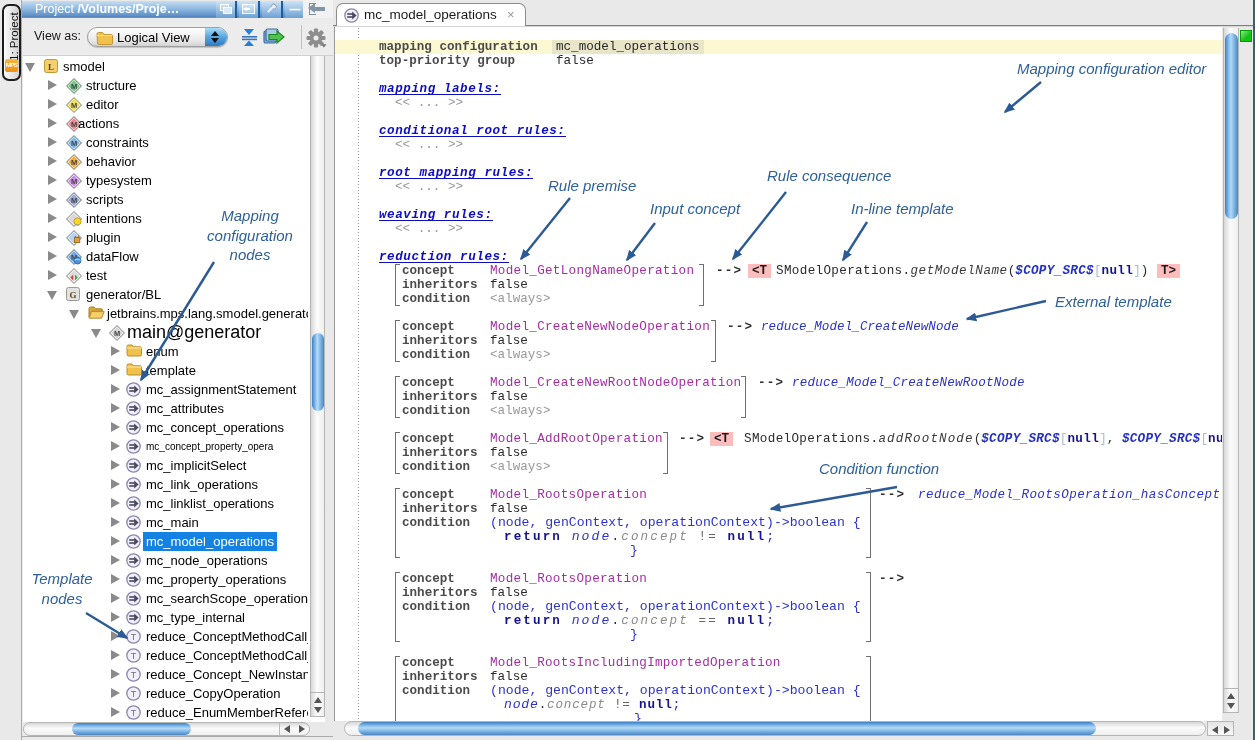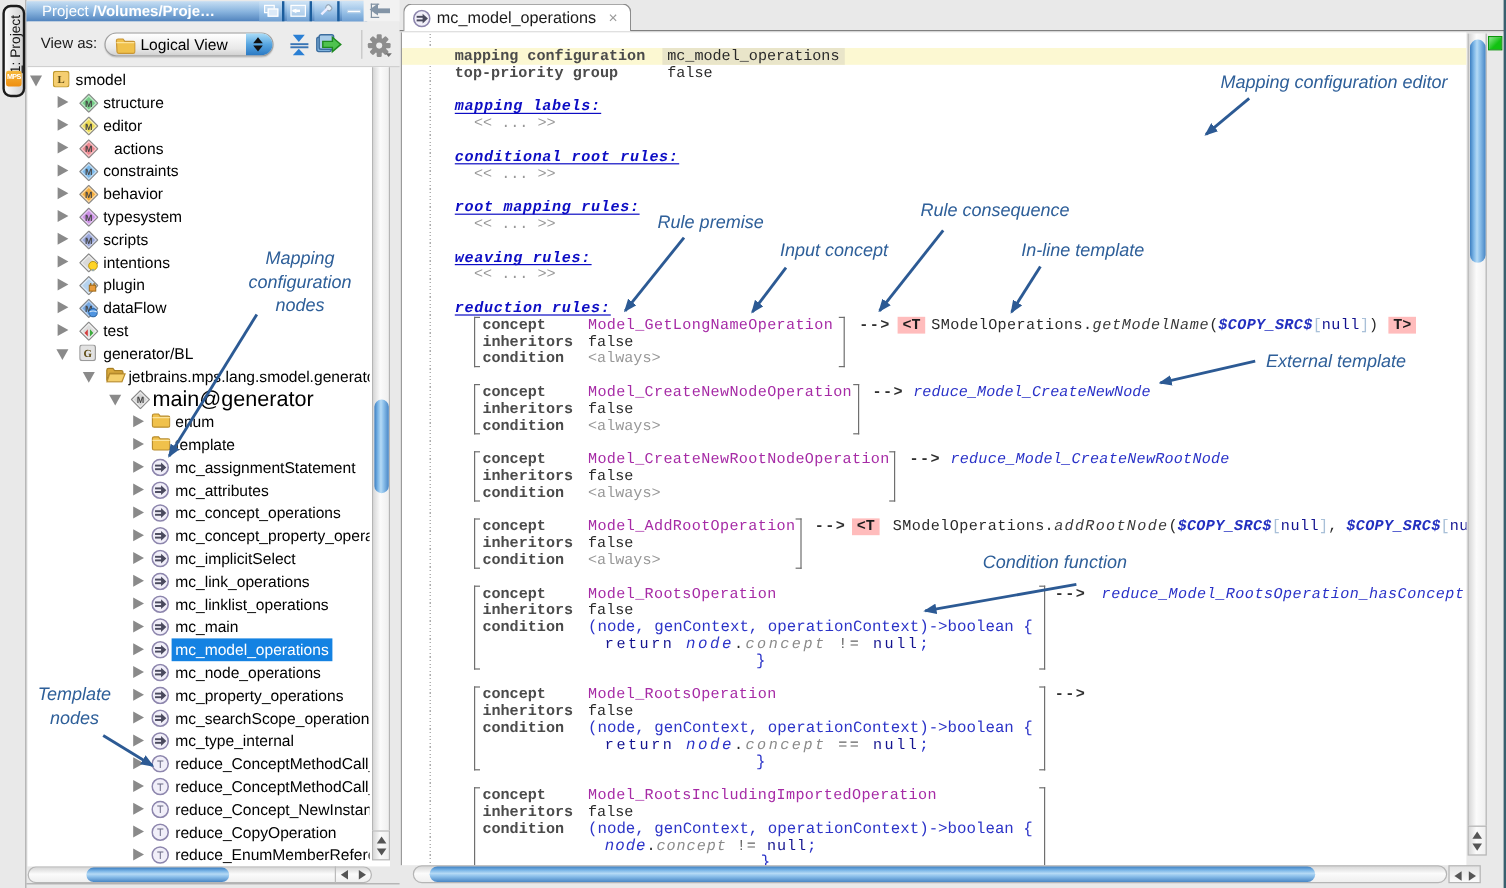--- a/index.html
+++ b/index.html
@@ -35,21 +35,21 @@
   .cn { color:#a62ba6; letter-spacing:0.3px; }
   .gry { color:#989898; }
   .hdr { font-weight:bold; font-style:italic; color:#0d0dc4; letter-spacing:0.55px; }
   .arr2 { font-weight:bold; color:#2f2f2f; letter-spacing:1.2px; }
   .pinkbox { position:absolute; top:0; background:#ffbcbc; color:#1c1c1c; font-weight:bold; padding:0 4px; height:14px; line-height:14.2px; font-family:"Liberation Mono", monospace; }
   .consq { font-style:italic; color:#2a32c8; }
   .cond { color:#2c34c8; font-size:13.15px; }
   .mit { font-style:italic; color:#3a3a3a; }
   .macro { font-style:italic; font-weight:bold; color:#2330c0; letter-spacing:0.3px; }
   .pale { color:#a9c0d8; }
-  .nav { font-weight:normal; color:#13138f; }
+  .nav { font-weight:bold; color:#13138f; }
   .lbrk { position:absolute; width:5px; border:1.4px solid #6f6f6f; border-right:none; }
   .rbrk { position:absolute; width:5px; border:1.4px solid #6f6f6f; border-left:none; }
   .anno { position:absolute; font-style:italic; font-size:15px; color:#2e5f99; white-space:nowrap; }
   #svgov { position:absolute; left:0; top:0; width:1255px; height:740px; pointer-events:none; }
 </style>
 </head>
 <body>
 
 <div class="abs" id="strip"></div>
 <div class="abs" id="vtab">
@@ -137,21 +137,21 @@
       <polygon points="8,2 14,8 8,14 2,8" fill="none" stroke="rgba(255,255,255,.55)" stroke-width="1"></polygon>
       <text x="8" y="11" font-size="7.5" font-weight="bold" text-anchor="middle" fill="#474747" font-family="Liberation Sans">M</text>
     </svg>
     <span style="position:absolute;left:63px;top:97px;font-size:13px;line-height:15px">editor</span>
     <i class="tri" style="position:absolute;left:25px;top:118px"></i>
     <svg class="icn" style="position:absolute;left:43px;top:116px" width="16" height="16" viewBox="0 0 16 16">
       <polygon points="8,0.5 15.5,8 8,15.5 0.5,8" fill="#ee8890" stroke="#8a8a8a" stroke-width="1"></polygon>
       <polygon points="8,2 14,8 8,14 2,8" fill="none" stroke="rgba(255,255,255,.55)" stroke-width="1"></polygon>
       <text x="8" y="11" font-size="7.5" font-weight="bold" text-anchor="middle" fill="#474747" font-family="Liberation Sans">M</text>
     </svg>
-    <span style="position:absolute;left:72px;top:116px;font-size:13px;line-height:15px">actions</span>
+    <span style="position:absolute;left:55px;top:116px;font-size:13px;line-height:15px">actions</span>
     <i class="tri" style="position:absolute;left:25px;top:137px"></i>
     <svg class="icn" style="position:absolute;left:43px;top:135px" width="16" height="16" viewBox="0 0 16 16">
       <polygon points="8,0.5 15.5,8 8,15.5 0.5,8" fill="#7cb9ea" stroke="#8a8a8a" stroke-width="1"></polygon>
       <polygon points="8,2 14,8 8,14 2,8" fill="none" stroke="rgba(255,255,255,.55)" stroke-width="1"></polygon>
       <text x="8" y="11" font-size="7.5" font-weight="bold" text-anchor="middle" fill="#474747" font-family="Liberation Sans">M</text>
     </svg>
     <span style="position:absolute;left:63px;top:135px;font-size:13px;line-height:15px">constraints</span>
     <i class="tri" style="position:absolute;left:25px;top:156px"></i>
     <svg class="icn" style="position:absolute;left:43px;top:154px" width="16" height="16" viewBox="0 0 16 16">
       <polygon points="8,0.5 15.5,8 8,15.5 0.5,8" fill="#f4ad3d" stroke="#8a8a8a" stroke-width="1"></polygon>
@@ -265,21 +265,21 @@
       <polygon points="8.2,3.4 12.6,7.5 8.2,11.6" fill="#4a4a5e"></polygon>
     </svg>
     <span style="position:absolute;left:123px;top:420px;font-size:13px;line-height:15px">mc_concept_operations</span>
     <i class="tri" style="position:absolute;left:88px;top:441px"></i>
     <svg class="icn" style="position:absolute;left:103px;top:439px" width="15" height="15" viewBox="0 0 15 15">
       <circle cx="7.5" cy="7.5" r="6.7" fill="#f1eff9" stroke="#8d86ad" stroke-width="1.3"></circle>
       <rect x="3.2" y="5.2" width="5.6" height="1.6" fill="#4a4a5e"></rect>
       <rect x="3.2" y="8.2" width="5.6" height="1.6" fill="#4a4a5e"></rect>
       <polygon points="8.2,3.4 12.6,7.5 8.2,11.6" fill="#4a4a5e"></polygon>
     </svg>
-    <span style="position:absolute;left:123px;top:439px;font-size:13px;line-height:15px">mc_concept_property_opera</span>
+    <span style="position:absolute;left:123px;top:439px;font-size:10px;line-height:15px">mc_concept_property_opera</span>
     <i class="tri" style="position:absolute;left:88px;top:460px"></i>
     <svg class="icn" style="position:absolute;left:103px;top:458px" width="15" height="15" viewBox="0 0 15 15">
       <circle cx="7.5" cy="7.5" r="6.7" fill="#f1eff9" stroke="#8d86ad" stroke-width="1.3"></circle>
       <rect x="3.2" y="5.2" width="5.6" height="1.6" fill="#4a4a5e"></rect>
       <rect x="3.2" y="8.2" width="5.6" height="1.6" fill="#4a4a5e"></rect>
       <polygon points="8.2,3.4 12.6,7.5 8.2,11.6" fill="#4a4a5e"></polygon>
     </svg>
     <span style="position:absolute;left:123px;top:458px;font-size:13px;line-height:15px">mc_implicitSelect</span>
     <i class="tri" style="position:absolute;left:88px;top:479px"></i>
     <svg class="icn" style="position:absolute;left:103px;top:477px" width="15" height="15" viewBox="0 0 15 15">

